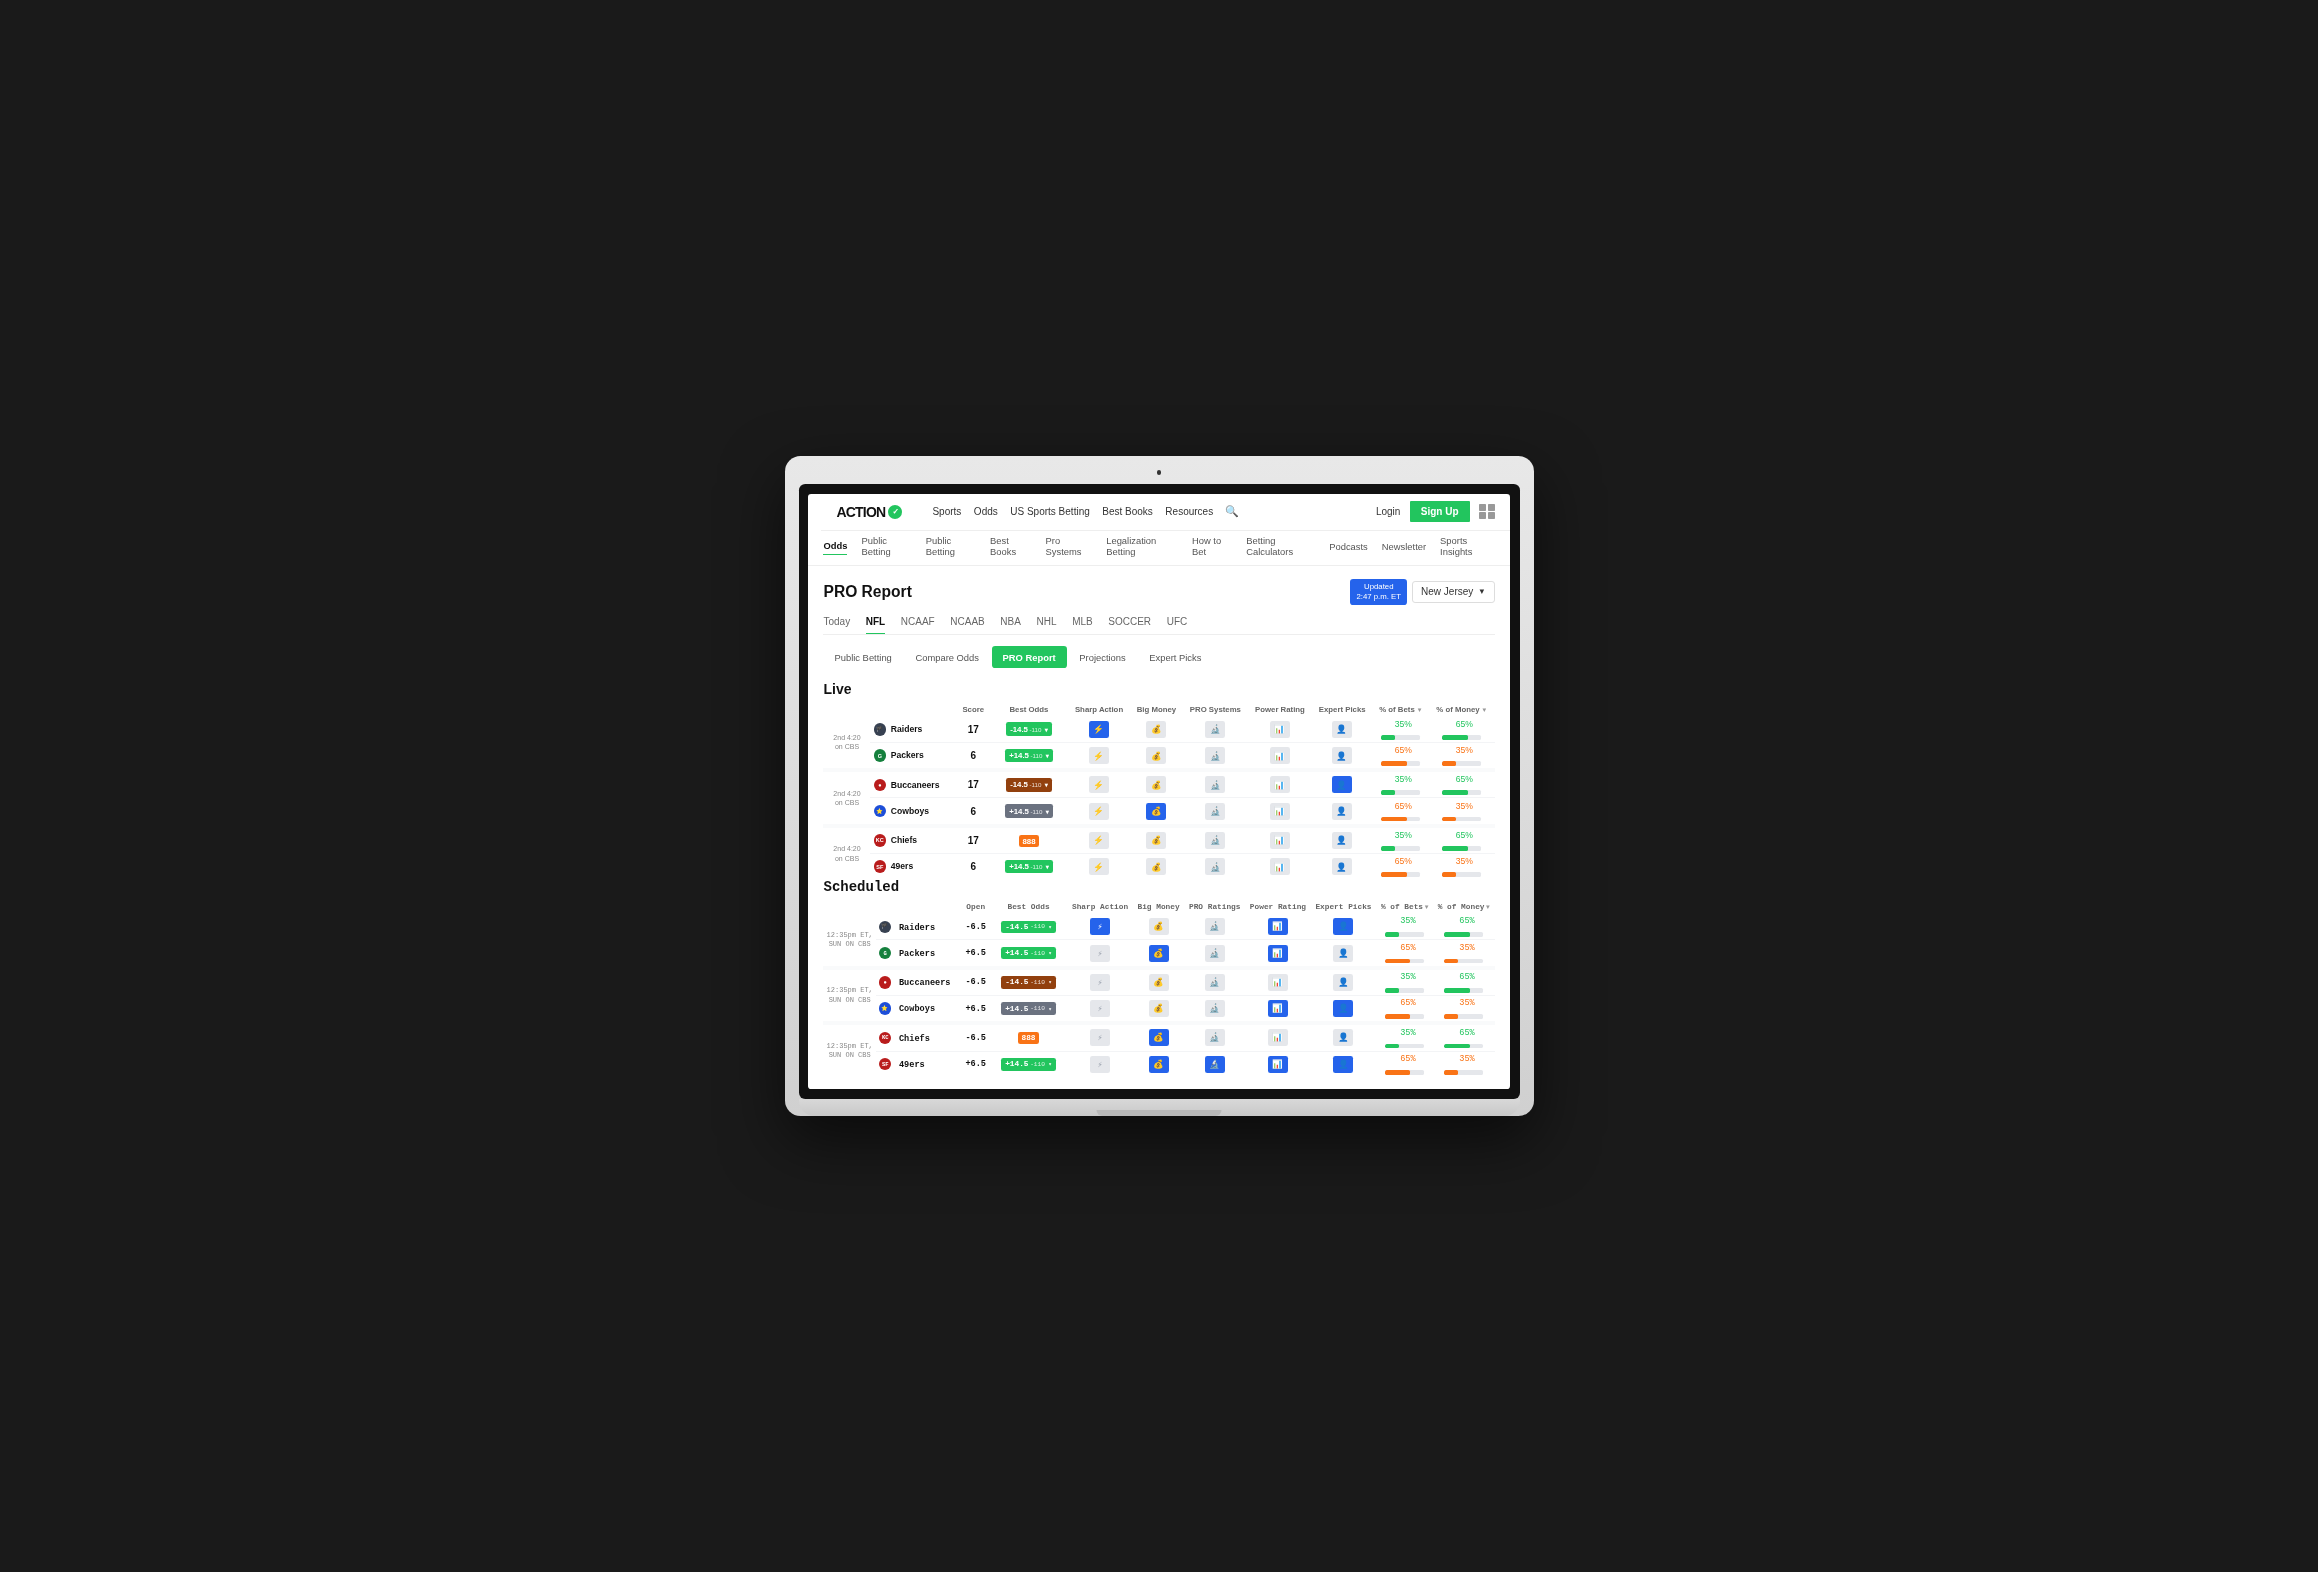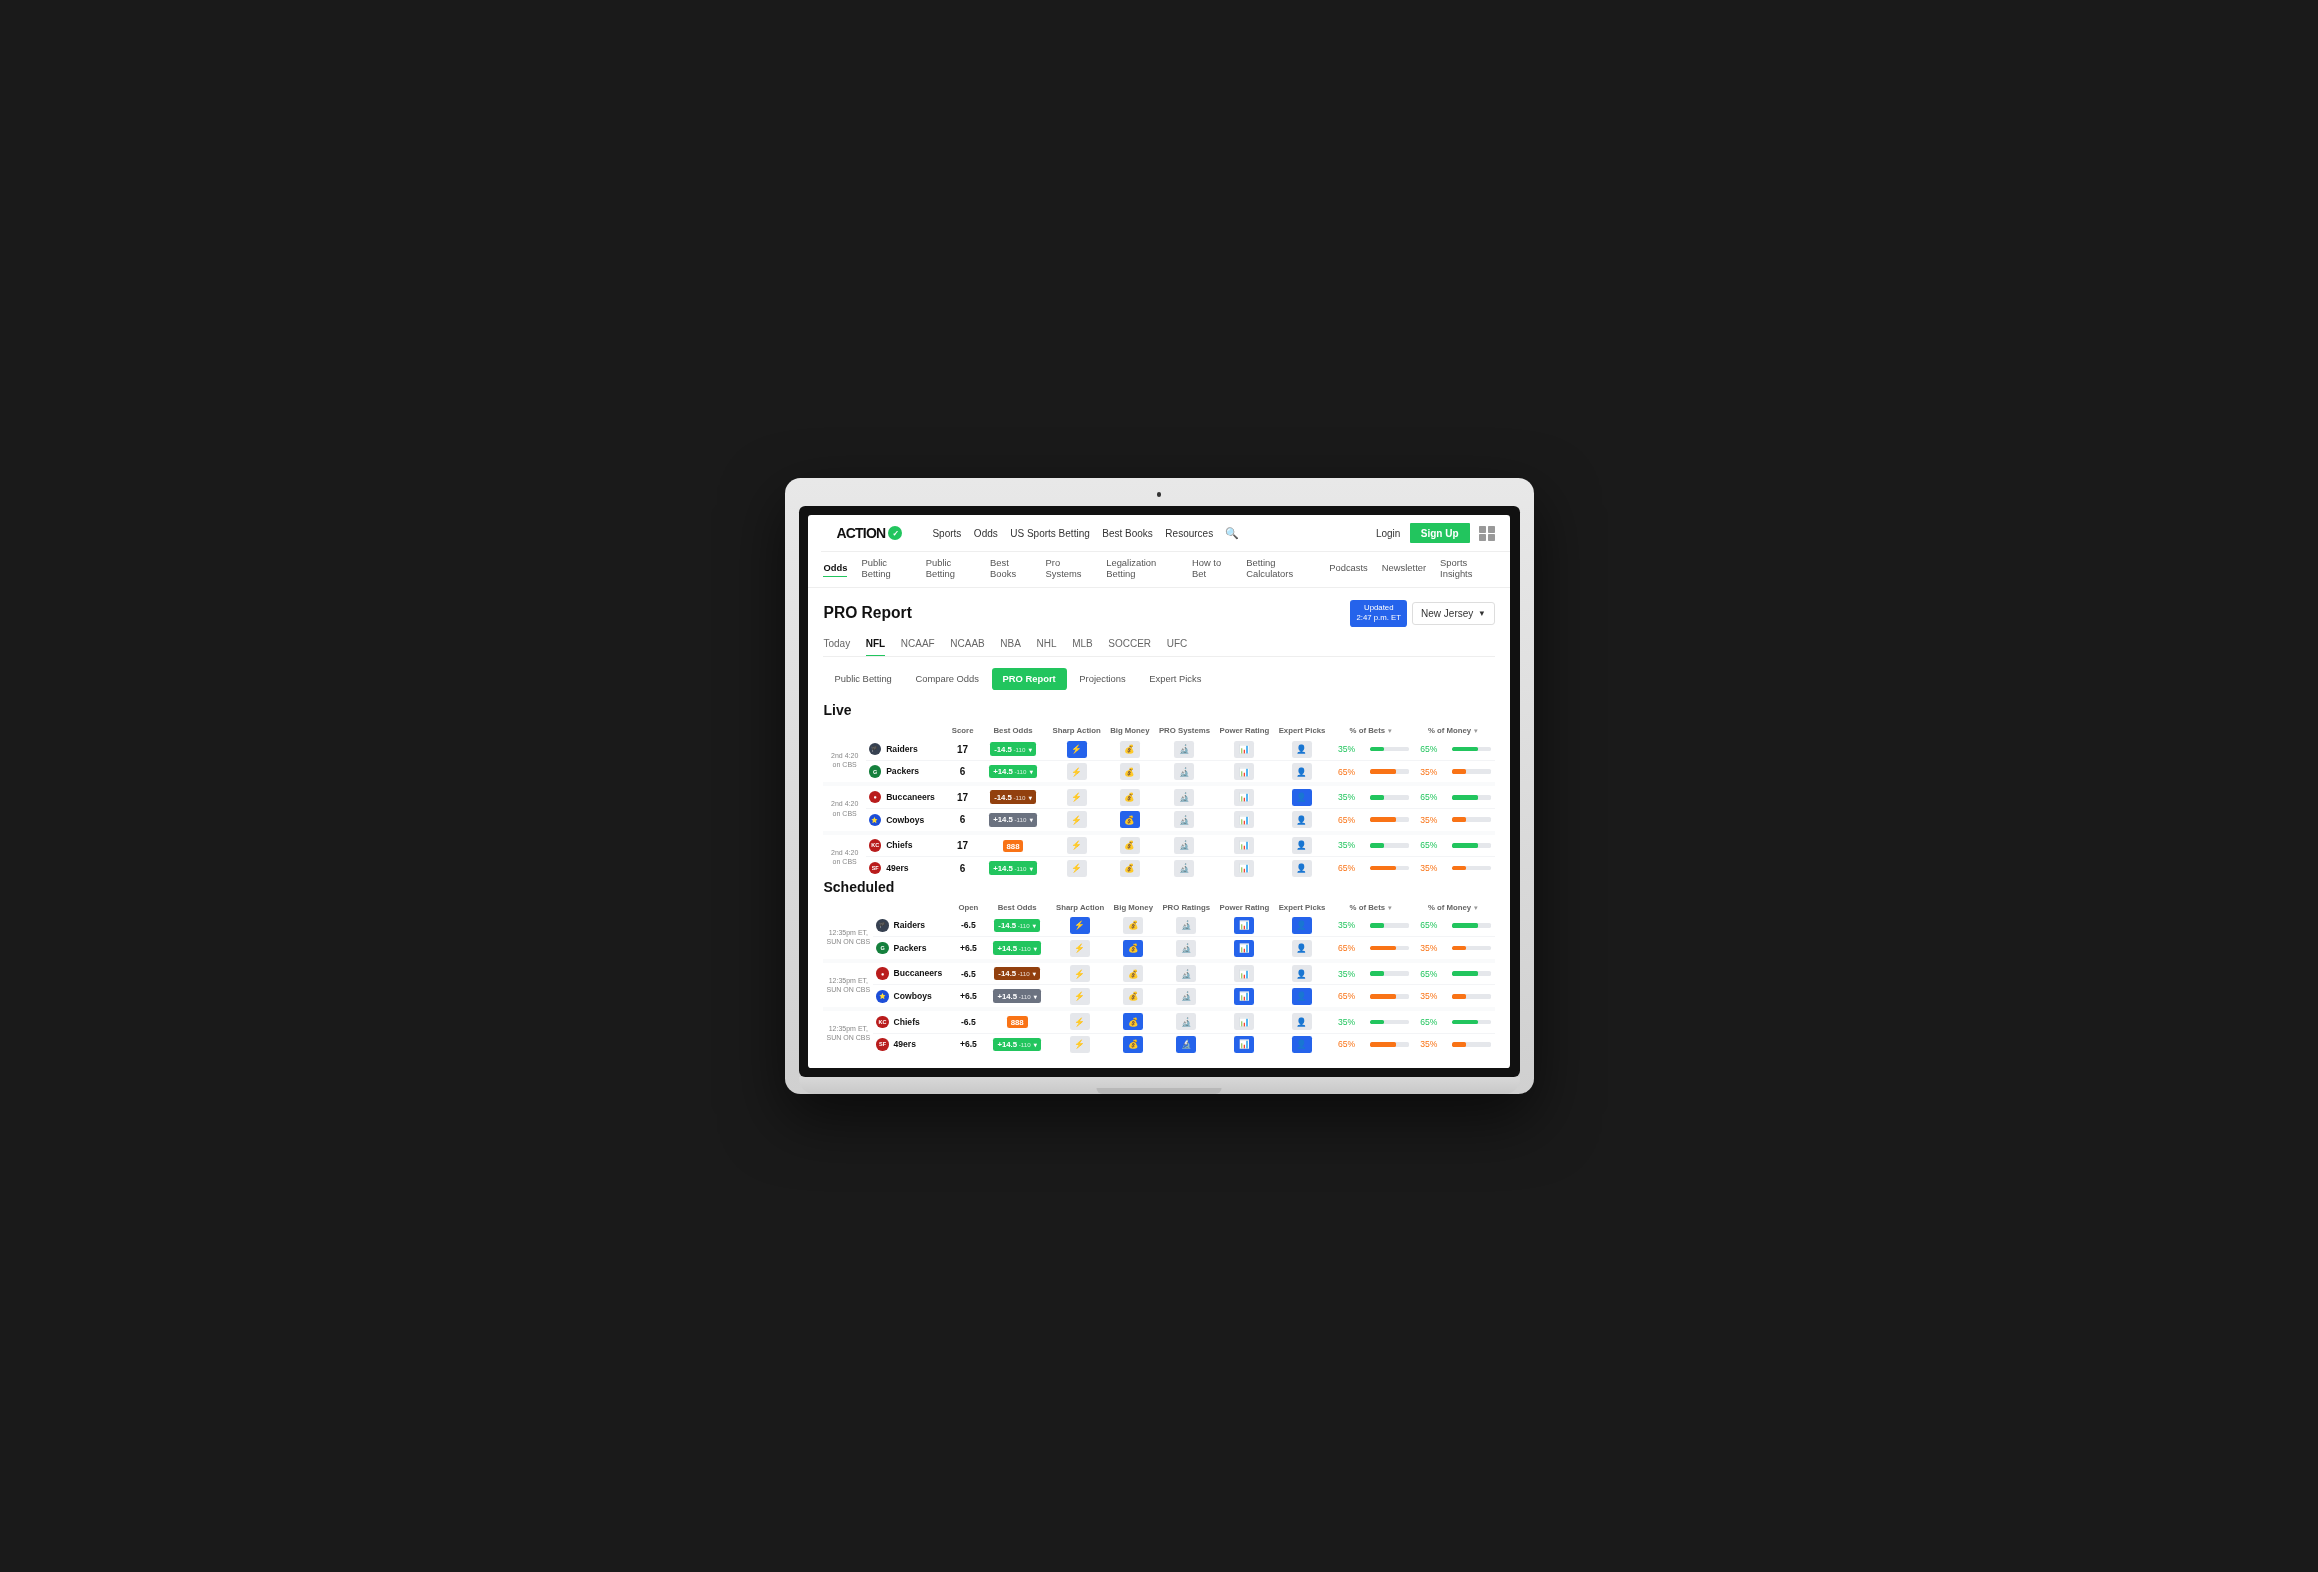--- a/index.html
+++ b/index.html
@@ -306,22 +306,23 @@
       font-size: 8.6px;
       cursor: pointer;
     }
     .icon-btn.blue { background: #2563eb; color: white; }
     .icon-btn.gray-light { background: #e5e7eb; color: #9ca3af; }
 
     .pct-cell {
       white-space: nowrap;
       display: flex;
       align-items: center;
-      gap: 15px;
+      gap: 6px;
       justify-content: flex-end;
+      flex-direction: column;
     }
     .pct-bar-container { width: 39px; height: 4.7px; background: #e5e7eb; border-radius: 1.6px; overflow: hidden; }
     .pct-bar { height: 100%; border-radius: 1.6px; }
     .pct-bar.green { background: #22c55e; }
     .pct-bar.orange { background: #f97316; }
 
     .pct-num-green { color: #22c55e; font-size: 8.6px; min-width: 22px; text-align: right; }
     .pct-num-orange { color: #f97316; font-size: 8.6px; min-width: 22px; text-align: right; }
 
     .row-divider td { border-top: 4.7px solid #f9fafb; }
@@ -706,21 +707,21 @@
     <div class="pct-bar-container">
       <div class="pct-bar orange" style="width:35%;"></div>
     </div>
   </div>
                   </td>
     </tr>
               </tbody>
           </table>
         </div>
 
-        <div style="">
+        <div style="font-family:Liberation Mono, monospace;">
           <div class="section-label">Scheduled</div>
           <table class="odds-table">
             <thead>
               <tr>
                 <th style="width:47px;"></th>
                 <th style="width:86px;" class="left"></th>
                 <th>Open</th>
                 <th style="width:78px;">Best Odds</th>
                 <th>Sharp Action</th>
                 <th>Big Money</th>

